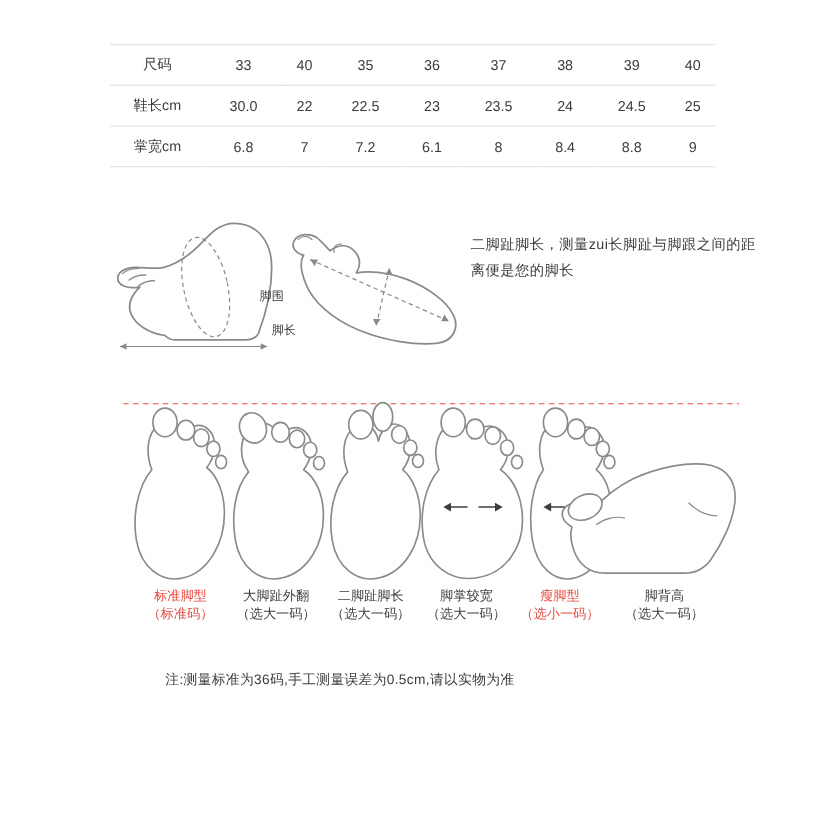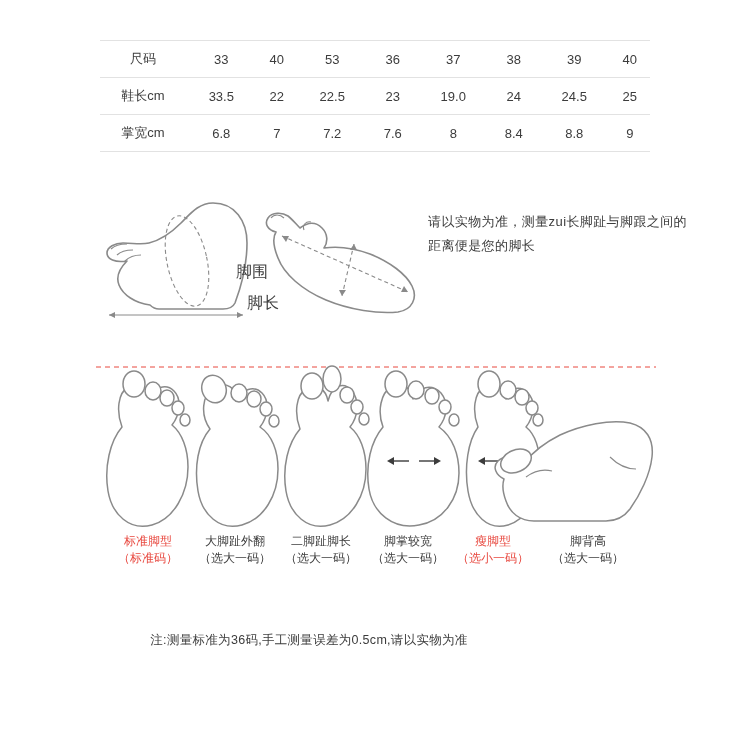--- a/index.html
+++ b/index.html
@@ -58,94 +58,94 @@
     font-size: 13px;
     color: #3c3c3c;
     line-height: 24px;
     letter-spacing: 0.4px;
   }
   #measure-text-1 { top: 20px; width: 260px; }
   #measure-text-2 { top: 82px; width: 260px; }
 
   .diag-label {
     position: absolute;
-    font-size: 16px;
+    font-size: 11px;
     color: #3c3c3c;
     white-space: nowrap;
   }
 
   
   #foottype-section {
     position: absolute;
-    left: 0;
+    left: 16px;
     top: 355px;
     width: 668px;
     height: 230px;
   }
   .foot-caption {
     position: absolute;
     text-align: center;
     font-size: 12px;
     line-height: 17px;
     width: 110px;
     color: #3c3c3c;
   }
   .foot-caption .hl {
     color: #e8483f;
   }
 
   
   #note {
     position: absolute;
     left: 0;
-    top: 632px;
+    top: 610px;
     width: 618px;
     text-align: center;
     font-size: 12.5px;
     color: #3c3c3c;
     letter-spacing: 0.3px;
   }
 
   svg { display: block; }
   .sv { position: absolute; }
 </style>
 </head>
 <body>
 
 <div id="size-table">
   <table>
     <tbody>
       <tr>
         <td class="rowhead">尺码</td>
         <td>33</td>
         <td>40</td>
-        <td>53</td>
+        <td>35</td>
         <td>36</td>
         <td>37</td>
         <td>38</td>
         <td>39</td>
         <td>40</td>
       </tr>
       <tr>
         <td class="rowhead">鞋长cm</td>
-        <td>33.5</td>
+        <td>30.0</td>
         <td>22</td>
         <td>22.5</td>
         <td>23</td>
-        <td>19.0</td>
+        <td>23.5</td>
         <td>24</td>
         <td>24.5</td>
         <td>25</td>
       </tr>
       <tr>
         <td class="rowhead">掌宽cm</td>
         <td>6.8</td>
         <td>7</td>
         <td>7.2</td>
-        <td>7.6</td>
+        <td>6.1</td>
         <td>8</td>
         <td>8.4</td>
         <td>8.8</td>
         <td>9</td>
       </tr>
     </tbody>
   </table>
 </div>
 
 <div id="measure-section">
@@ -179,21 +179,21 @@
 
     <line x1="96" y1="44" x2="84" y2="96" stroke="#8a8a8a" stroke-width="1.1" stroke-dasharray="4,3"></line>
     <polygon points="96,44 92,50 99,50" fill="#8a8a8a"></polygon>
     <polygon points="84,96 88,90 81,90" fill="#8a8a8a"></polygon>
 
     <line x1="24" y1="36" x2="150" y2="92" stroke="#8a8a8a" stroke-width="1.1" stroke-dasharray="4,3"></line>
     <polygon points="24,36 31,36 28,42" fill="#8a8a8a"></polygon>
     <polygon points="150,92 143,92 146,86" fill="#8a8a8a"></polygon>
   </svg>
 
-  <div class="measure-text" id="measure-text-1">请以实物为准，测量zui长脚趾与脚跟之间的距离便是您的脚长</div>
+  <div class="measure-text" id="measure-text-1">二脚趾脚长，测量zui长脚趾与脚跟之间的距离便是您的脚长</div>
 </div>
 
 <div id="foottype-section">
 
   <svg class="sv" style="left:96px; top:10px;" width="560" height="4">
     <line x1="0" y1="2" x2="560" y2="2" stroke="#e8483f" stroke-width="1" stroke-dasharray="5,4"></line>
   </svg>
 
   <svg class="sv" style="left:100px; top:12px;" width="96" height="165" viewBox="0 0 96 165">
     <path d="M22 60 C16 44 18 26 28 20 C38 14 48 20 50 32 C54 20 66 16 74 24 C82 32 80 48 72 58

